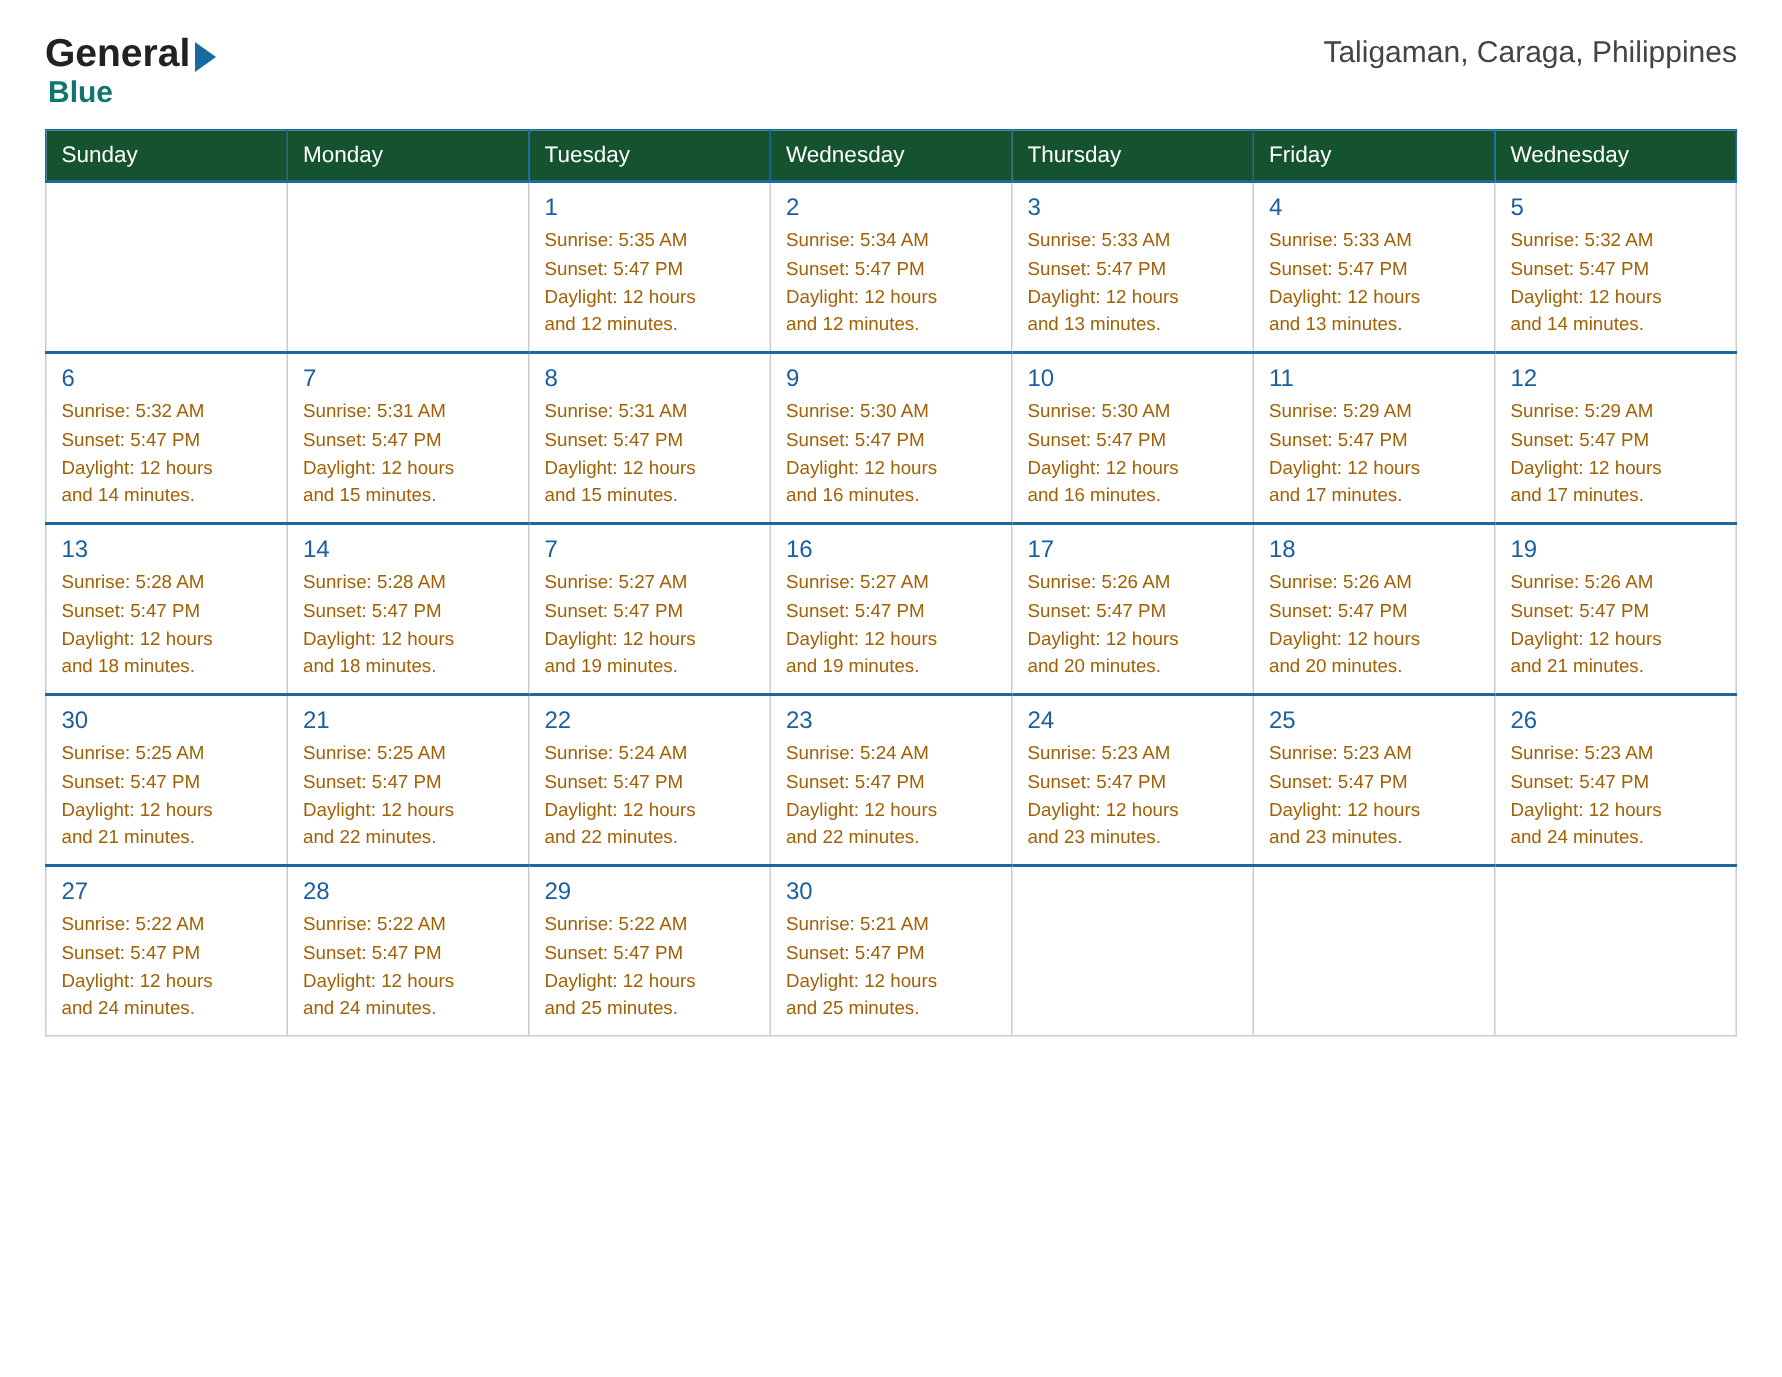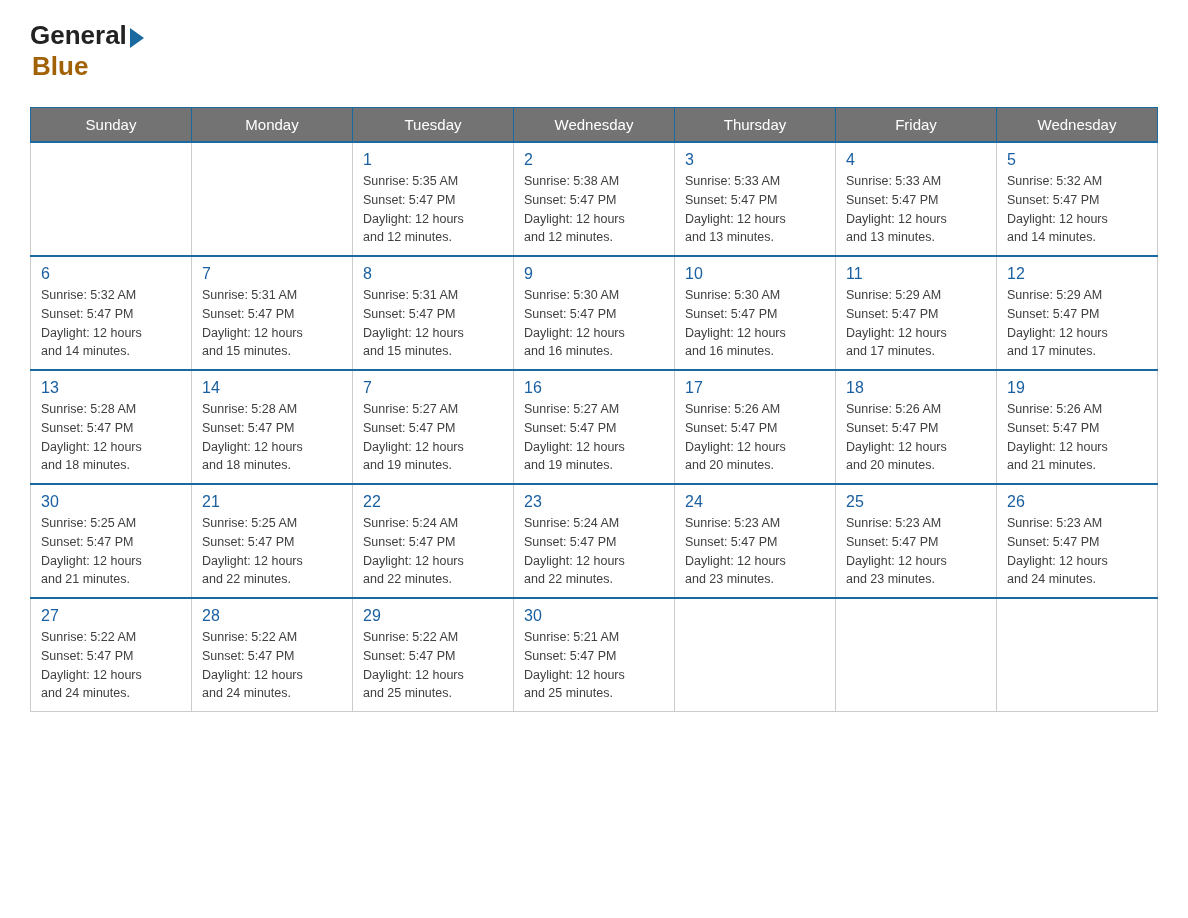--- a/index.html
+++ b/index.html
@@ -8,21 +8,21 @@
       background: #fff;
       color: #222;
       width: 1188px;
       min-height: 918px;
       padding: 20px 30px;
     }
     .header {
       display: flex;
       justify-content: space-between;
       align-items: flex-start;
-      margin-bottom: 25px;
+      margin-bottom: 12px;
     }
     .logo-text-general {
       font-size: 26px;
       font-weight: bold;
       color: #222;
     }
     .logo-arrow {
       width: 0;
       height: 0;
       border-left: 14px solid #1a6aa0;
@@ -33,23 +33,23 @@
     }
     .logo-wrapper {
       display: flex;
       flex-direction: column;
     }
     .logo-line1 {
       display: flex;
       align-items: center;
     }
     .logo-line2 {
-      font-size: 26px;
+      font-size: 20px;
       font-weight: bold;
-      color: #a16207;
+      color: #0f766e;
       margin-left: 2px;
     }
     .title-block {
       text-align: right;
     }
     .month-title {
       font-size: 52px;
       font-weight: normal;
       color: #222;
       line-height: 1.1;
@@ -58,47 +58,47 @@
       font-size: 20px;
       color: #444;
       margin-top: 4px;
     }
     .calendar {
       width: 100%;
       border-collapse: collapse;
       margin-top: 10px;
     }
     .calendar th {
-      background: #737373;
+      background: #14532d;
       color: #fff;
       padding: 8px 10px;
       font-size: 15px;
       font-weight: normal;
-      text-align: center;
+      text-align: left;
       border: 1px solid #1a6aa0;
     }
     .calendar td {
       vertical-align: top;
       padding: 8px 10px;
       border: 1px solid #ccc;
       width: calc(100% / 7);
       min-height: 110px;
       font-size: 13px;
       color: #222;
     }
     .day-number {
       font-size: 16px;
       font-weight: normal;
       color: #1a5fa0;
       display: block;
       margin-bottom: 3px;
     }
     .day-info {
       font-size: 12.5px;
-      color: #404040;
+      color: #a16207;
       line-height: 1.5;
     }
     .calendar tr td {
       background: #fff;
     }
     .calendar tbody tr:first-child td {
       border-top: 2px solid #1a6aa0;
     }
     .calendar tbody tr td:first-child {
       border-left: 1px solid #ccc;
@@ -115,20 +115,21 @@
 
 <div class="header">
   <div class="logo-wrapper">
     <div class="logo-line1">
       <span class="logo-text-general">General</span>
       <div class="logo-arrow"></div>
     </div>
     <div class="logo-line2">Blue</div>
   </div>
   <div class="title-block">
+    <div class="location">Taligaman, Caraga, Philippines</div>
   </div>
 </div>
 
 <table class="calendar">
   <thead>
     <tr>
     <th>Sunday</th>
         <th>Monday</th>
         <th>Tuesday</th>
         <th>Wednesday</th>
@@ -143,21 +144,21 @@
         <td class="empty"></td>
         <td>
           <span class="day-number">1</span>
           <div class="day-info" style="white-space: pre-line;">Sunrise: 5:35 AM
 Sunset: 5:47 PM
 Daylight: 12 hours
 and 12 minutes.</div>
         </td>
         <td>
           <span class="day-number">2</span>
-          <div class="day-info" style="white-space: pre-line;">Sunrise: 5:38 AM
+          <div class="day-info" style="white-space: pre-line;">Sunrise: 5:34 AM
 Sunset: 5:47 PM
 Daylight: 12 hours
 and 12 minutes.</div>
         </td>
         <td>
           <span class="day-number">3</span>
           <div class="day-info" style="white-space: pre-line;">Sunrise: 5:33 AM
 Sunset: 5:47 PM
 Daylight: 12 hours
 and 13 minutes.</div>

